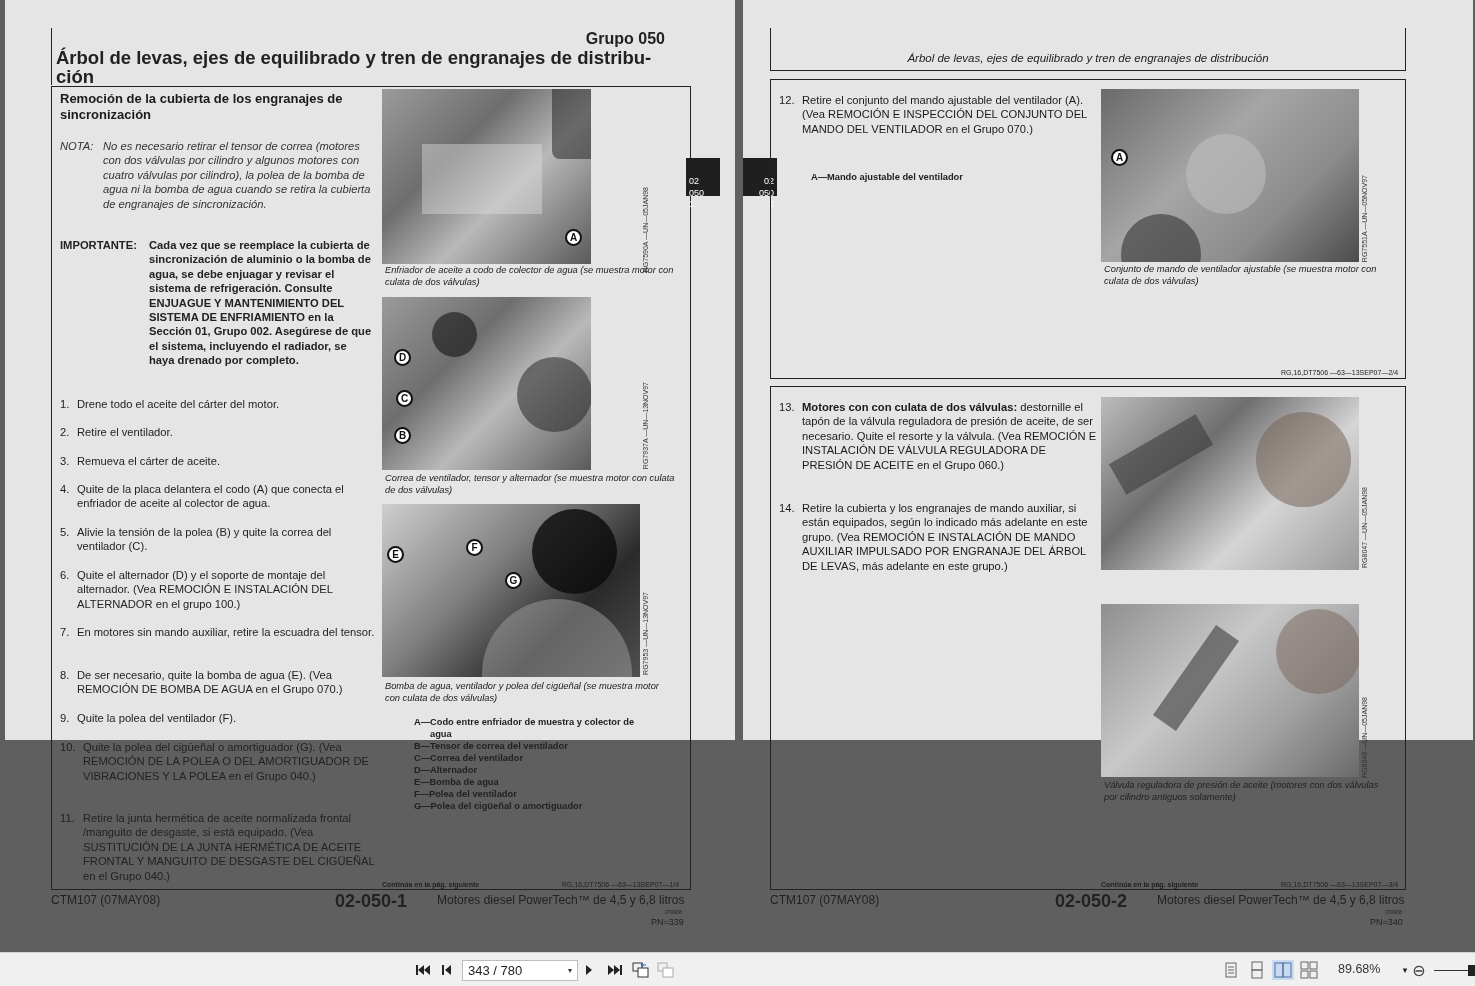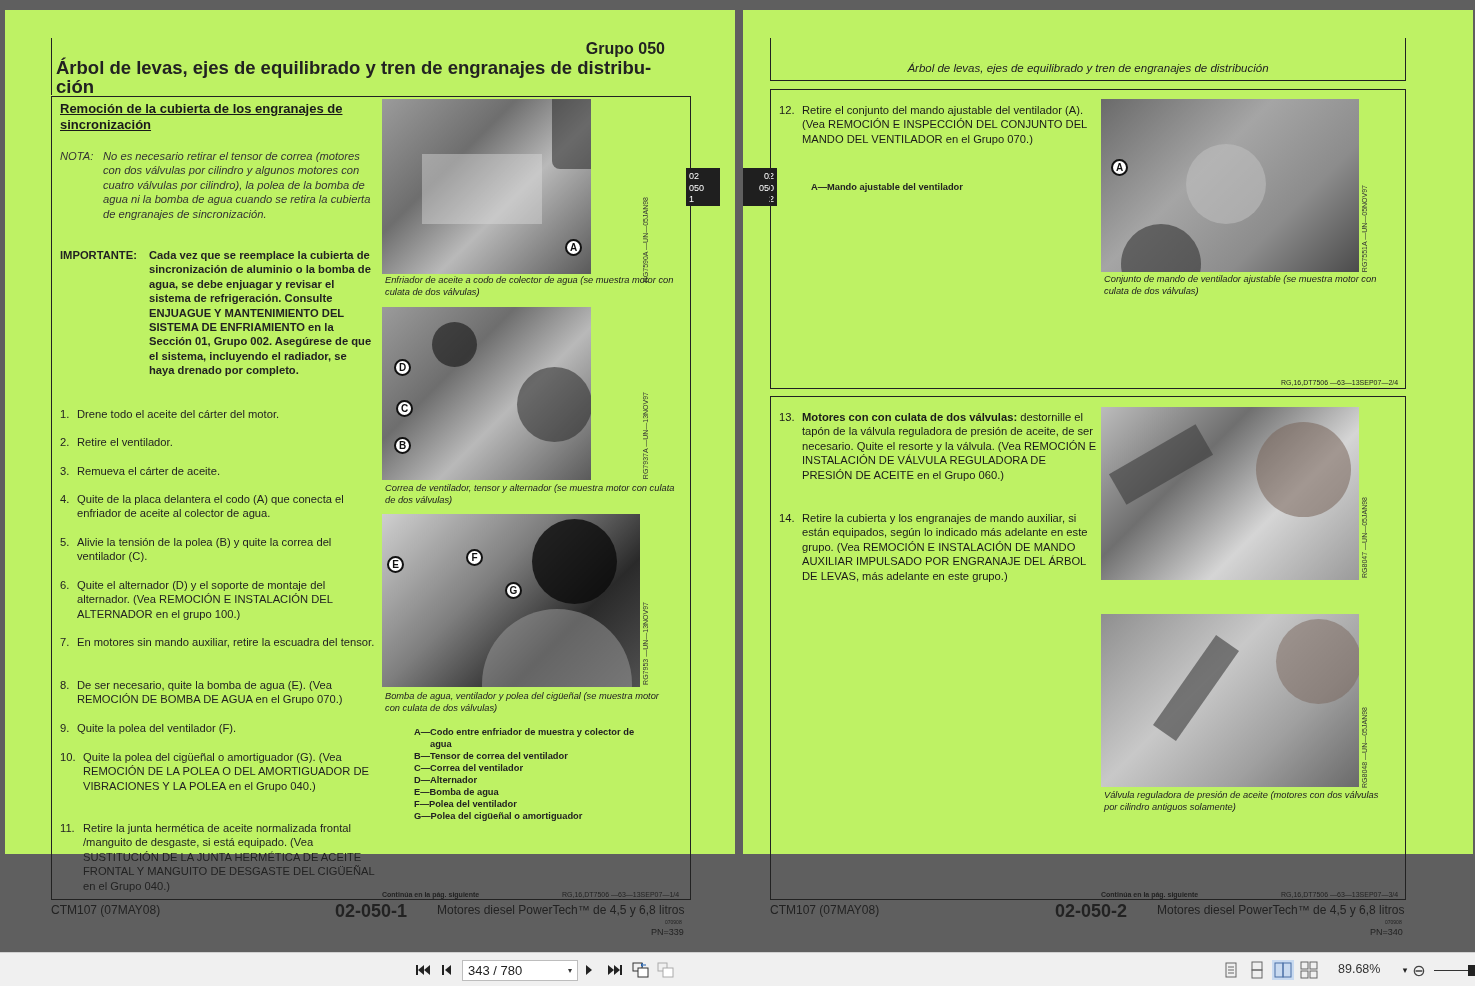--- a/index.html
+++ b/index.html
@@ -1,33 +1,33 @@
 <!DOCTYPE html>
 <html><head>
 <meta charset="utf-8">
 <style>
   * { box-sizing: border-box; margin: 0; padding: 0; }
   html, body { width: 1475px; height: 986px; overflow: hidden; }
   body { background: #5f5f5f; font-family: "Liberation Sans", sans-serif; color: #1a1a1a; position: relative; }
 
   .viewer { position: absolute; left: 0; top: 0; width: 1475px; height: 952px; background: #5f5f5f; }
-  .page { position: absolute; top: 10px; height: 844px; background: #bef264; }
+  .page { position: absolute; top: 0; height: 740px; background: #e5e5e5; }
   .page-left { left: 5px; width: 730px; }
   .page-right { left: 743px; width: 730px; }
 
   
   .hdr-left { position: absolute; left: 46px; top: 28px; width: 640px; height: 57px; border-left: 1px solid #222; }
   .group-label { position: absolute; right: 26px; top: 2px; font-size: 16px; font-weight: bold; color: #222; }
   .chapter-title { position: absolute; left: 4px; top: 20px; width: 632px; font-size: 18.5px; font-weight: bold; color: #222; line-height: 19px; }
   .chapter-title .cont { display: block; text-align: left; padding-right: 18px; }
 
   .box { position: absolute; border: 1px solid #222; }
   .lbox { left: 46px; top: 86px; width: 640px; height: 804px; }
 
-  .sec-title { position: absolute; left: 8px; top: 4px; width: 310px; font-size: 13px; font-weight: bold; line-height: 16px; text-decoration: underline; }
+  .sec-title { position: absolute; left: 8px; top: 4px; width: 310px; font-size: 13px; font-weight: bold; line-height: 16px; }
   .nota { position: absolute; left: 8px; top: 52px; width: 315px; font-size: 11.2px; font-style: italic; line-height: 14.4px; color: #333; }
   .nota .lbl { position: absolute; left: 0; top: 0; }
   .nota .txt { display: block; padding-left: 43px; }
   .imp { position: absolute; left: 8px; top: 151px; width: 315px; font-size: 11.2px; font-weight: bold; line-height: 14.4px; color: #222; }
   .imp .lbl { position: absolute; left: 0; top: 0; }
   .imp .txt { display: block; padding-left: 89px; }
 
   .steps { position: absolute; left: 8px; width: 318px; font-size: 11.2px; line-height: 14.4px; color: #222; }
   .step { position: absolute; left: 0; width: 318px; }
   .step .num { position: absolute; left: 0; top: 0; }
@@ -46,21 +46,21 @@
 
   .continue { position: absolute; font-size: 7px; font-weight: bold; color: #222; }
   .refcode { position: absolute; font-size: 7px; color: #222; }
 
   .footer-left { position: absolute; font-size: 12px; color: #222; }
   .footer-num { position: absolute; font-size: 18px; font-weight: bold; color: #222; }
   .footer-title { position: absolute; font-size: 12px; color: #222; }
   .footer-small { position: absolute; font-size: 5px; color: #222; }
   .footer-pn { position: absolute; font-size: 9px; color: #222; }
 
-  .tab { position: absolute; width: 34px; height: 38px; background: #1f1f1f; color: #fff; font-size: 9px; line-height: 11.5px; padding-top: 3px; }
+  .tab { position: absolute; width: 34px; height: 38px; background: #1f1f1f; color: #fff; font-size: 9px; line-height: 11.5px; padding-top: 18px; }
 
   
   .rhdr { position: absolute; left: 27px; top: 28px; width: 636px; height: 43px; border-left: 1px solid #222; border-right: 1px solid #222; border-bottom: 1px solid #222; }
   .rhdr-title { position: absolute; left: 0; top: 24px; width: 100%; text-align: center; font-size: 11.5px; font-style: italic; color: #222; }
   .rbox1 { left: 27px; top: 79px; width: 636px; height: 300px; }
   .rbox2 { left: 27px; top: 386px; width: 636px; height: 504px; }
 
   
   .toolbar { position: absolute; left: 0; top: 952px; width: 1475px; height: 34px; background: #f0f0f0; border-top: 1px solid #d0d0d0; }
   .tb-btn { position: absolute; top: 8px; width: 18px; height: 18px; display: flex; align-items: center; justify-content: center; color: #222; font-size: 12px; cursor: pointer; }

